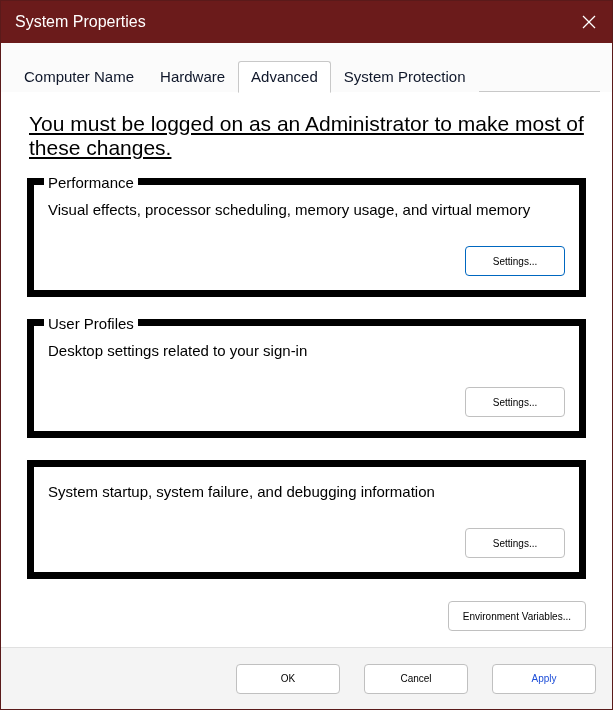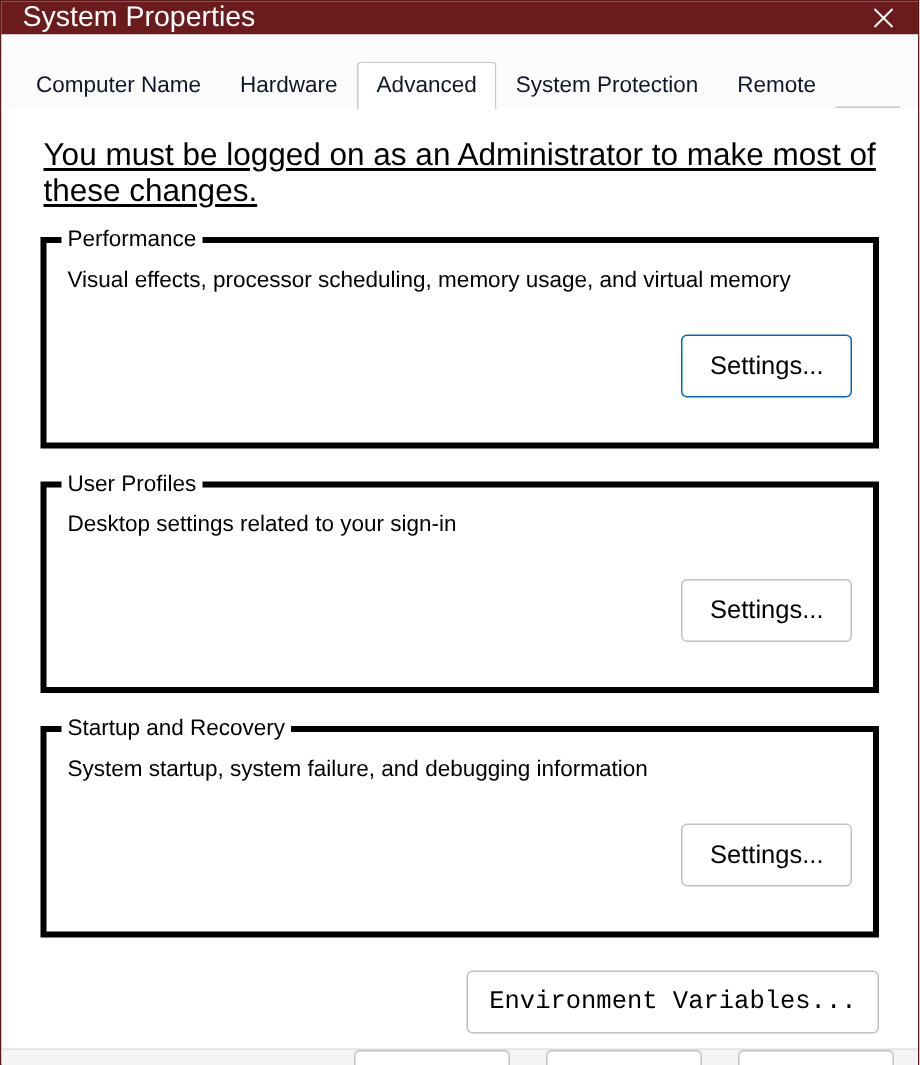--- a/index.html
+++ b/index.html
@@ -24,21 +24,21 @@
       border: 1px solid #5a1a1a;
     }
     
     .titlebar {
       height: 42px;
       background: #6b1b1b;
       color: #ffffff;
       display: flex;
       align-items: center;
       padding-left: 14px;
-      font-size: 19px;
+      font-size: 16px;
       position: relative;
     }
     .titlebar .close-icon {
       position: absolute;
       right: 12px;
       top: 50%;
       transform: translateY(-50%);
       width: 22px;
       height: 22px;
       display: flex;
@@ -92,23 +92,23 @@
       padding: 20px 18px 10px 18px;
       background: #ffffff;
     }
     .intro-text {
       margin: 0 4px 18px 10px;
       font-size: 21px;
       text-decoration: underline;
     }
     
     .groupbox {
-      border: 4px solid #000000;
+      border: 7px solid #000000;
       margin: 0 8px 22px 8px;
-      padding: 16px 14px 30px 14px;
+      padding: 16px 14px 14px 14px;
       position: relative;
     }
     .groupbox .legend {
       position: absolute;
       top: -11px;
       left: 10px;
       background: #ffffff;
       padding: 0 4px;
       font-size: 15px;
     }
@@ -116,27 +116,27 @@
       font-size: 15px;
       margin-bottom: 28px;
     }
     .btn-row {
       display: flex;
       justify-content: flex-end;
     }
     
     .btn {
       min-width: 100px;
-      height: 42px;
+      height: 30px;
       padding: 0 18px;
       background: #ffffff;
       border: 1px solid #c0c0c0;
       border-radius: 4px;
       font-family: inherit;
-      font-size: 17px;
+      font-size: 10px;
       color: #000;
       cursor: pointer;
       display: inline-flex;
       align-items: center;
       justify-content: center;
     }
     .btn.primary-outline {
       border: 1px solid #0067c0;
     }
     .btn.disabled {
@@ -144,21 +144,20 @@
       cursor: default;
     }
     
     .env-row {
       display: flex;
       justify-content: flex-end;
       margin: 6px 8px 0 8px;
     }
     .env-btn {
       padding: 0 14px;
-      font-family: Liberation Mono, monospace;
     }
     
     .footer {
       height: 62px;
       background: #f4f4f4;
       border-top: 1px solid #e0e0e0;
       display: flex;
       justify-content: flex-end;
       align-items: center;
       gap: 24px;
@@ -181,21 +180,20 @@
         <line x1="13" y1="1" x2="1" y2="13"></line>
       </svg>
     </span>
   </div>
 
   <div class="tab-strip">
     <div class="tab">Computer Name</div>
     <div class="tab">Hardware</div>
     <div class="tab active">Advanced</div>
     <div class="tab">System Protection</div>
-    <div class="tab">Remote</div>
   </div>
 
   <div class="content">
     <div class="intro-text">You must be logged on as an Administrator to make most of these changes.</div>
 
     <div class="groupbox">
       <div class="legend">Performance</div>
       <div class="desc">Visual effects, processor scheduling, memory usage, and virtual memory</div>
       <div class="btn-row">
         <button class="btn primary-outline">Settings...</button>
@@ -204,21 +202,20 @@
 
     <div class="groupbox">
       <div class="legend">User Profiles</div>
       <div class="desc">Desktop settings related to your sign-in</div>
       <div class="btn-row">
         <button class="btn">Settings...</button>
       </div>
     </div>
 
     <div class="groupbox">
-      <div class="legend">Startup and Recovery</div>
       <div class="desc">System startup, system failure, and debugging information</div>
       <div class="btn-row">
         <button class="btn">Settings...</button>
       </div>
     </div>
 
     <div class="env-row">
       <button class="btn env-btn">Environment Variables...</button>
     </div>
   </div>

